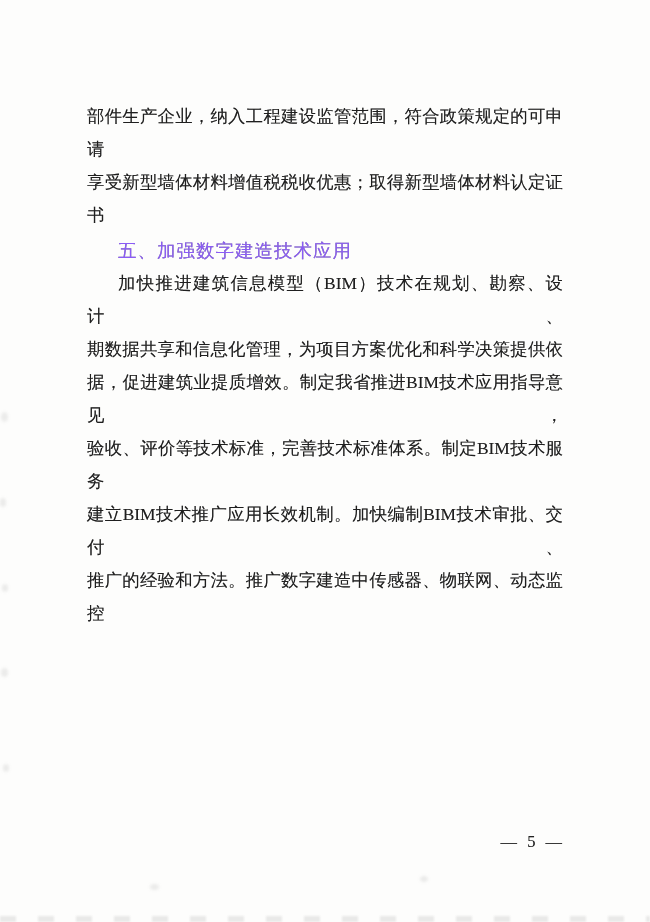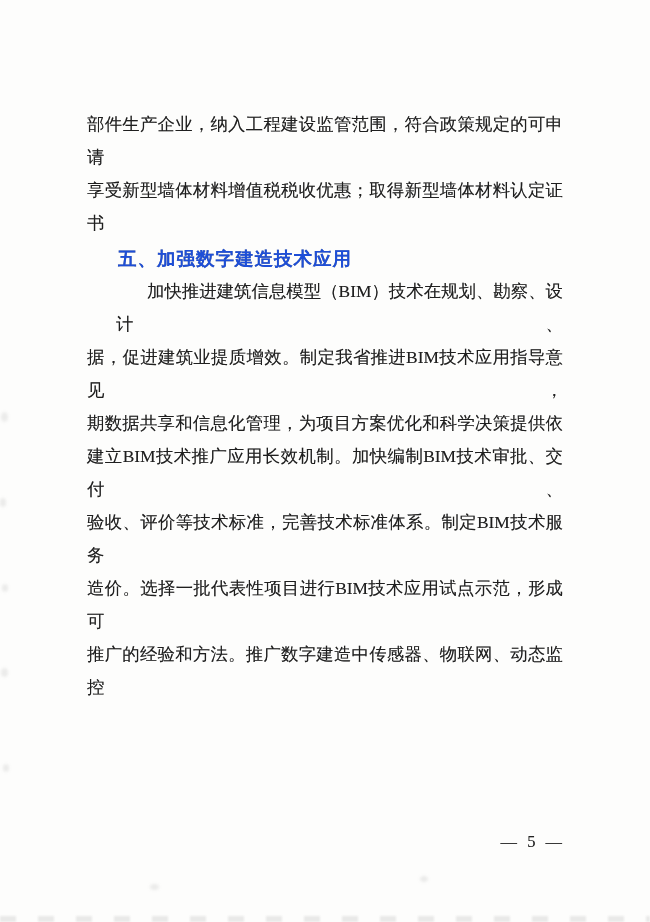--- a/index.html
+++ b/index.html
@@ -8,44 +8,44 @@
     height: 922px;
     background: #fdfdfc;
     color: #1f1f1f;
     font-family: "Liberation Serif", "DejaVu Serif", serif;
     position: relative;
     overflow: hidden;
   }
   .doc {
     position: absolute;
     left: 87px;
-    top: 108px;
+    top: 100px;
     width: 476px;
   }
   .ln {
     font-size: 17.4px;
     line-height: 33px;
     letter-spacing: 1px;
     text-shadow: 0 0 0.6px rgba(30,30,30,0.45);
   }
   .just {
     letter-spacing: normal;
     text-align: justify;
     text-align-last: justify;
     text-justify: inter-character;
   }
-  .ind { text-indent: 31px; margin-left: 29px; }
+  .ind { text-indent: 31px; }
   .hd {
     font-family: "Liberation Sans", "DejaVu Sans", sans-serif;
-    font-weight: 700;
+    font-weight: 400;
     font-size: 18.5px;
     line-height: 33px;
     margin-left: 31px;
     letter-spacing: 1px;
-    color: #1d4ed8;
+    color: #8b5cf6;
     text-shadow: 0 0 0.5px rgba(20,20,20,0.5);
   }
   .hd-five { margin-top: 2px; }
   .page-num {
     position: absolute;
     top: 832px;
     right: 85px;
     font-size: 16.5px;
     letter-spacing: 3px;
     color: #222;
@@ -71,25 +71,24 @@
 <body>
 
 <div class="doc">
 
   <div class="ln just">部件生产企业，纳入工程建设监管范围，符合政策规定的可申请</div>
   <div class="ln just">享受新型墙体材料增值税税收优惠；取得新型墙体材料认定证书</div>
 
   <div class="hd hd-five">五、加强数字建造技术应用</div>
 
   <div class="ln just ind">加快推进建筑信息模型（BIM）技术在规划、勘察、设计、</div>
+  <div class="ln just">期数据共享和信息化管理，为项目方案优化和科学决策提供依</div>
   <div class="ln just">据，促进建筑业提质增效。制定我省推进BIM技术应用指导意见，</div>
-  <div class="ln just">期数据共享和信息化管理，为项目方案优化和科学决策提供依</div>
+  <div class="ln just">验收、评价等技术标准，完善技术标准体系。制定BIM技术服务</div>
   <div class="ln just">建立BIM技术推广应用长效机制。加快编制BIM技术审批、交付、</div>
-  <div class="ln just">验收、评价等技术标准，完善技术标准体系。制定BIM技术服务</div>
-  <div class="ln just">造价。选择一批代表性项目进行BIM技术应用试点示范，形成可</div>
   <div class="ln just">推广的经验和方法。推广数字建造中传感器、物联网、动态监控</div>
 
 </div>
 
 <div class="page-num">— 5 —</div>
 
 <div class="speck" style="left:1px; top:412px; width:7px; height:10px;"></div>
 <div class="speck" style="left:0px; top:498px; width:6px; height:9px;"></div>
 <div class="speck" style="left:2px; top:584px; width:6px; height:8px;"></div>
 <div class="speck" style="left:1px; top:668px; width:7px; height:9px;"></div>

